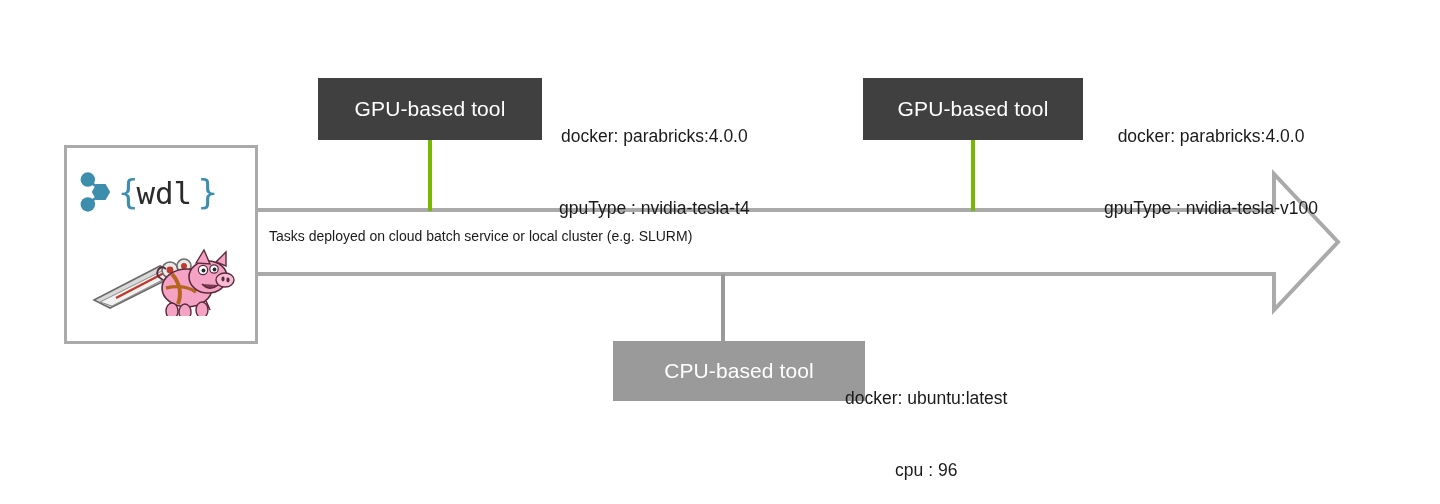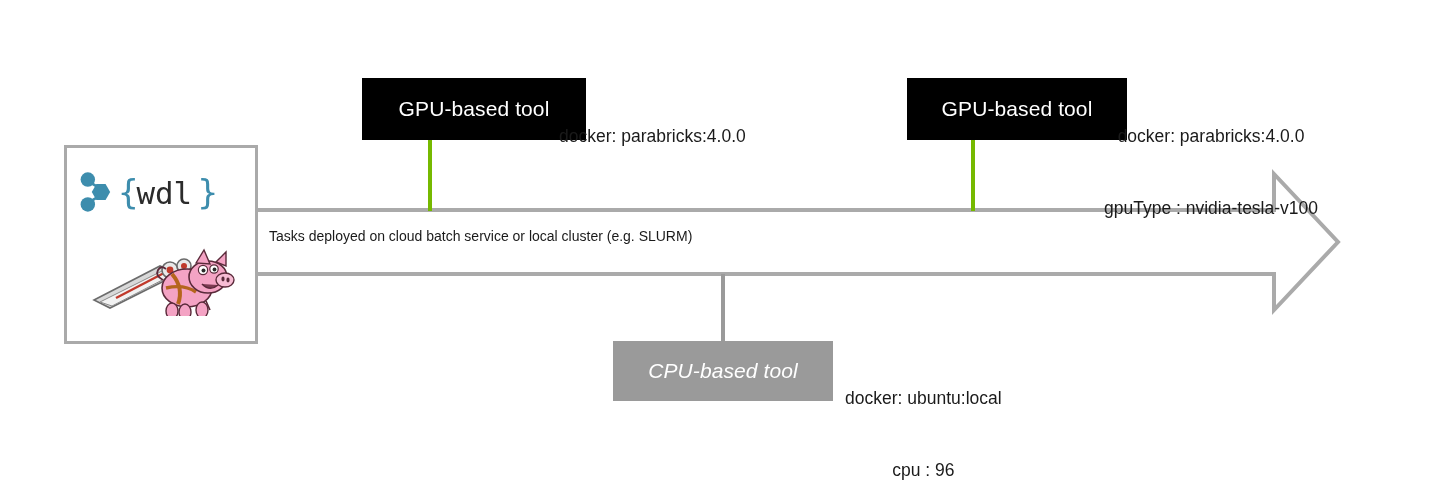--- a/index.html
+++ b/index.html
@@ -53,26 +53,26 @@
   .tool-box {
     box-sizing: border-box;
     display: flex;
     align-items: center;
     justify-content: center;
     color: #ffffff;
     font-size: 21px;
     letter-spacing: .1px;
     white-space: nowrap;
   }
-  .tool-box.gpu { background: #000000; margin-left: 44px; }
+  .tool-box.gpu { background: #404040; }
   .tool-box.cpu { background: #9a9a9a; }
 
   #gpu-box-1 { left: 318px; top: 78px;  width: 224px; height: 62px; }
   #gpu-box-2 { left: 863px; top: 78px;  width: 220px; height: 62px; }
-  #cpu-box-1 { left: 613px; top: 341px; width: 220px; height: 60px; font-style: italic; }
+  #cpu-box-1 { left: 613px; top: 341px; width: 252px; height: 60px; }
 
   
   .stem { width: 4px; }
   .stem.gpu { background: #76b900; }
   .stem.cpu { background: #9a9a9a; }
   #stem-gpu-1 { left: 428px; top: 140px; height: 71px; }
   #stem-gpu-2 { left: 971px; top: 140px; height: 71px; }
   #stem-cpu-1 { left: 721px; top: 274px; height: 68px; }
 
   
@@ -167,36 +167,37 @@
     </div>
 
   </div>
 
   <div id="gpu-box-1" class="abs tool-box gpu">
     <span>GPU-based tool</span>
   </div>
   <div id="stem-gpu-1" class="abs stem gpu"></div>
   <div id="gpu-note-1" class="abs annotation">
     <div>docker: parabricks:4.0.0</div>
+    <div>gpuType : nvidia-tesla-t4</div>
   </div>
 
   <div id="gpu-box-2" class="abs tool-box gpu">
     <span>GPU-based tool</span>
   </div>
   <div id="stem-gpu-2" class="abs stem gpu"></div>
   <div id="gpu-note-2" class="abs annotation">
     <div>docker: parabricks:4.0.0</div>
     <div>gpuType : nvidia-tesla-v100</div>
   </div>
 
   <div id="cpu-box-1" class="abs tool-box cpu">
     <span>CPU-based tool</span>
   </div>
   <div id="stem-cpu-1" class="abs stem cpu"></div>
   <div id="cpu-note-1" class="abs annotation">
-    <div>docker: ubuntu:local</div>
+    <div>docker: ubuntu:latest</div>
     <div>cpu : 96</div>
     
   </div>
 
   <div id="arrow-caption" class="abs">Tasks deployed on cloud batch service or local cluster (e.g. SLURM)</div>
 
 </div>
 
 </body></html>

